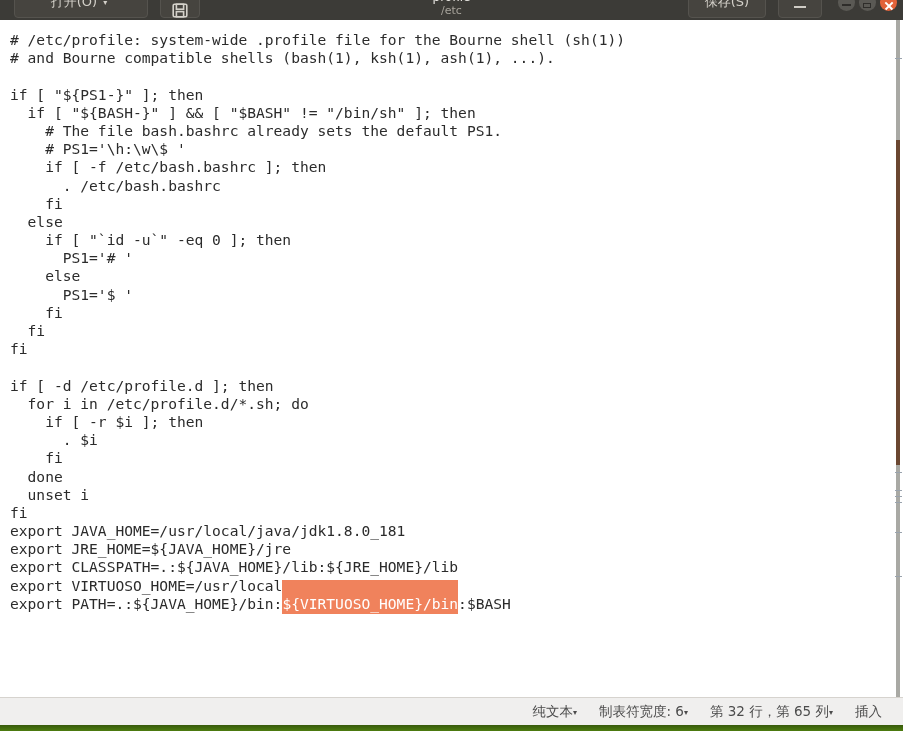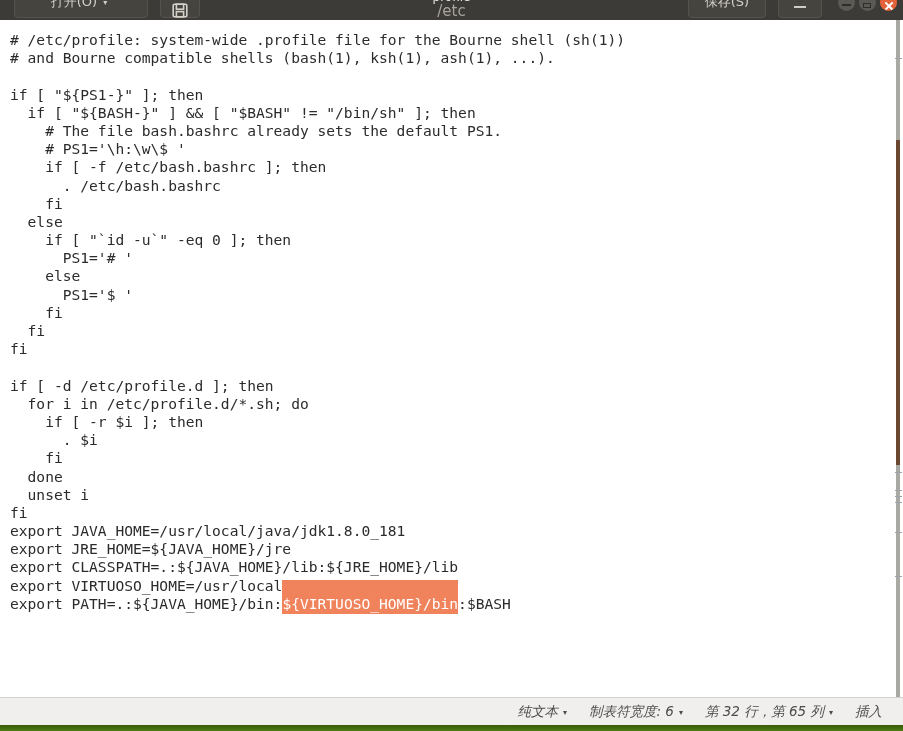--- a/index.html
+++ b/index.html
@@ -95,21 +95,21 @@
   }
   .title-main {
     display: block;
     font-size: 12px;
     color: #e8e6e1;
     line-height: 14px;
     white-space: nowrap;
   }
   .title-sub {
     display: block;
-    font-size: 15px;
+    font-size: 11px;
     color: #a8a49c;
     line-height: 14px;
     white-space: nowrap;
   }
 
   .wincontrols {
     position: absolute;
     right: 6px;
     top: -6px;
     display: flex;
@@ -235,23 +235,21 @@
     justify-content: flex-end;
     gap: 0px;
     padding-right: 10px;
     font-size: 13.5px;
     color: #4c4c4c;
     white-space: nowrap;
   }
   .sb-item {
     display: flex;
     align-items: center;
-    gap: 5px;
     padding: 0 11px;
-    font-style: italic;
   }
   .sb-caret {
     font-size: 8px;
     color: #4c4c4c;
     line-height: 1;
     position: relative;
     top: 1px;
   }
   .sb-shadow {
     position: absolute;

